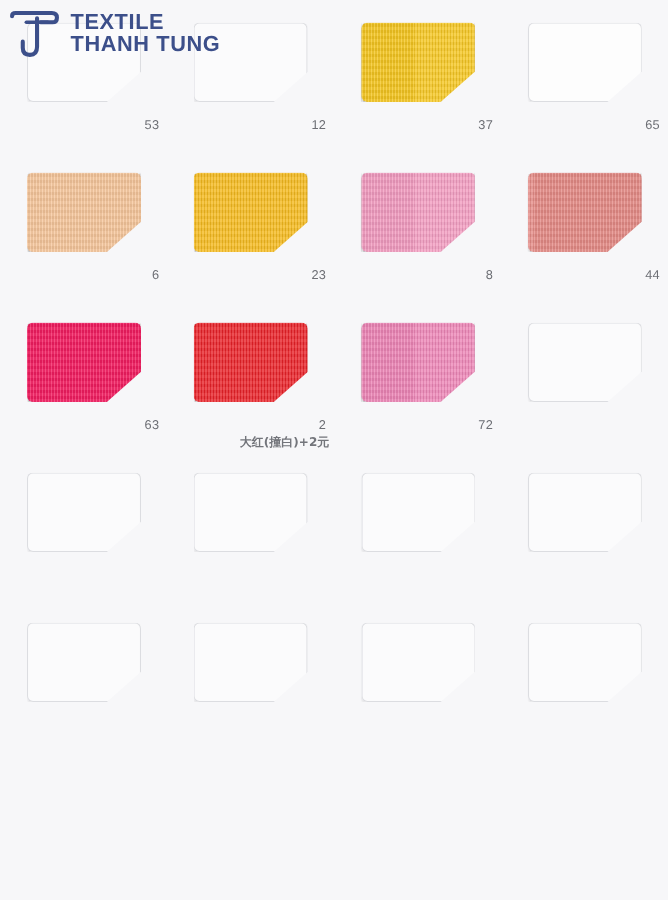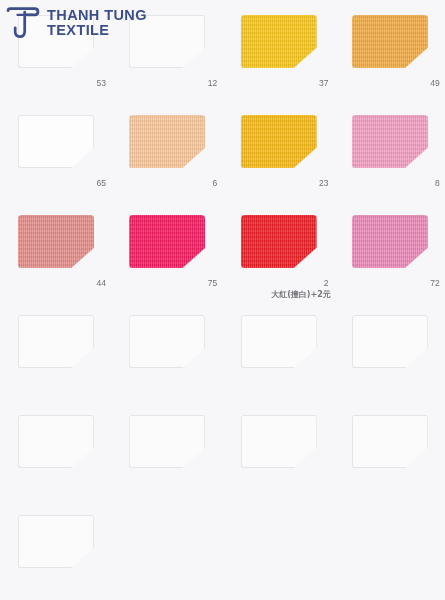--- a/index.html
+++ b/index.html
@@ -138,26 +138,20 @@
       <div class="code">12</div>
     </div>
     <div class="cell">
       <div class="chip-wrap">
         <div class="chip filled" style="background: rgb(245, 198, 32);"></div>
       </div>
       <div class="code">37</div>
     </div>
     <div class="cell">
       <div class="chip-wrap">
-        <div class="chip filled" style="background: rgb(245, 169, 60);"></div>
-      </div>
-      <div class="code">49</div>
-    </div>
-    <div class="cell">
-      <div class="chip-wrap">
         <div class="chip empty" style="background: rgb(253, 253, 253);"></div>
       </div>
       <div class="code">65</div>
     </div>
     <div class="cell">
       <div class="chip-wrap">
         <div class="chip filled" style="background: rgb(247, 199, 156);"></div>
       </div>
       <div class="code">6</div>
     </div>
@@ -176,21 +170,21 @@
     <div class="cell">
       <div class="chip-wrap">
         <div class="chip filled" style="background: rgb(229, 139, 134);"></div>
       </div>
       <div class="code">44</div>
     </div>
     <div class="cell">
       <div class="chip-wrap">
         <div class="chip filled" style="background: rgb(243, 28, 96);"></div>
       </div>
-      <div class="code">75</div>
+      <div class="code">63</div>
     </div>
     <div class="cell">
       <div class="chip-wrap">
         <div class="chip filled" style="background: rgb(232, 31, 38);"></div>
       </div>
       <div class="code">2</div>
       <div class="note">大红(撞白)+2元</div>
     </div>
     <div class="cell">
       <div class="chip-wrap">
@@ -245,16 +239,16 @@
     </div>
   </div>
 
 <div id="brand">
   <svg id="brand-mark" viewBox="0 0 100 100">
     <path d="M6 14 Q6 8 13 8 L84 8 Q94 8 94 17 Q94 26 85 26 L62 26" fill="none" stroke="#3c4f8a" stroke-width="8" stroke-linecap="round"></path>
     <path d="M55 18 L55 74 Q55 90 41 90 Q27 90 27 76 L27 64" fill="none" stroke="#3c4f8a" stroke-width="8" stroke-linecap="round"></path>
     <path d="M34 26 L76 26" fill="none" stroke="#3c4f8a" stroke-width="7" stroke-linecap="round"></path>
   </svg>
   <div id="brand-text">
+    <span class="line">TEXTILE</span>
     <span class="line">THANH TUNG</span>
-    <span class="line">TEXTILE</span>
   </div>
 </div>
 
 </body></html>

